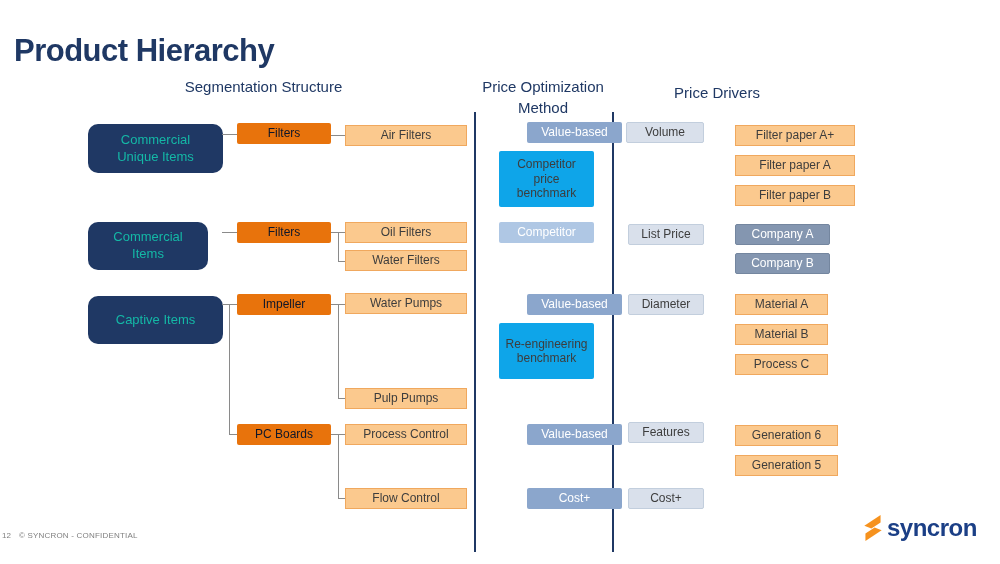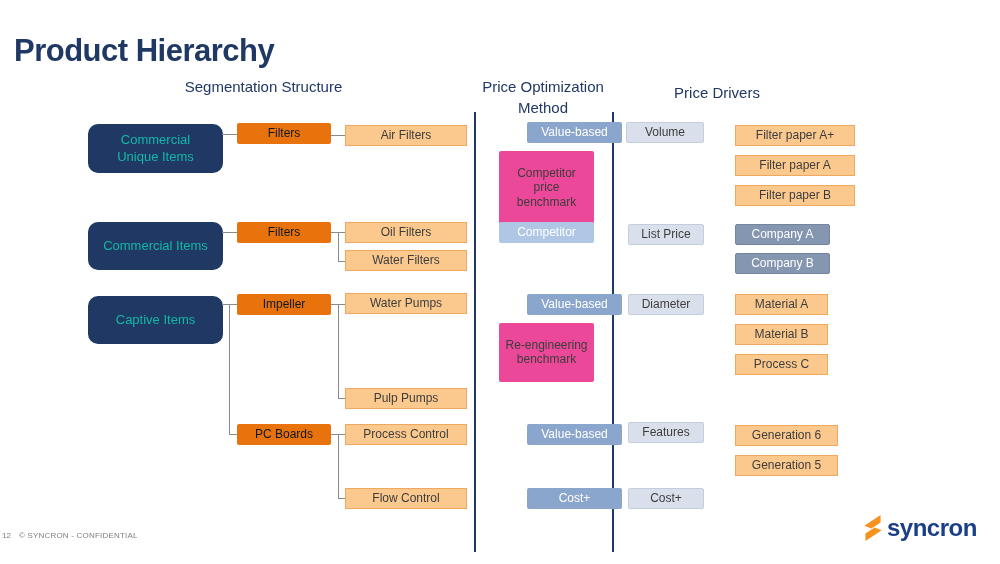--- a/index.html
+++ b/index.html
@@ -12,21 +12,21 @@
   .col-header { position:absolute; font-size:15px; color:#1F3864; text-align:center; line-height:1.4; }
 
   .box { position:absolute; display:flex; align-items:center; justify-content:center;
          text-align:center; font-size:12px; line-height:1.2; }
 
   .navy-box   { background:#1F3864; color:#14b8a6; border-radius:10px; font-size:13px; line-height:1.3; }
   .orange-box { background:#E8730C; color:#0f172a; border-radius:2px; }
   .leaf-box   { background:#FBC98E; color:#3d3d3d; border:1px solid #F0A85E; border-radius:0; }
   .steel-box  { background:#8BA6CC; color:#ffffff; border-radius:2px;margin-left:28px; }
   .medblue-box{ background:#AFC7E4; color:#ffffff; border-radius:2px; }
-  .lightpanel { background:#ec4899; color:#3d3d3d; border-radius:2px; padding:15px 4px; }
+  .lightpanel { background:#0ea5e9; color:#3d3d3d; border-radius:2px; padding:6px 4px; }
   .driver-box { background:#D9E0EB; color:#3d3d3d; border:1px solid #C2CEDD; border-radius:2px; }
   .gray-box   { background:#8496B0; color:#ffffff; border:1px solid #74869F; border-radius:2px; }
 
   .hline { position:absolute; height:1px; background:#8a8a8a; }
   .vline { position:absolute; width:1px; background:#8a8a8a; }
   .divider { position:absolute; width:2px; background:#1F3864; }
 
   .footer { position:absolute; left:2px; top:531px; font-size:8px; color:#808080; }
   .footer .conf { margin-left:8px; letter-spacing:0.2px; }
 
@@ -41,21 +41,21 @@
   <div class="title">Product Hierarchy</div>
 
   <div class="col-header" style="left:141px; top:76px; width:245px;">Segmentation Structure</div>
   <div class="col-header" style="left:458px; top:76px; width:170px;">Price Optimization Method</div>
   <div class="col-header" style="left:642px; top:82px; width:150px;">Price Drivers</div>
 
   <div class="divider" style="left:474px; top:112px; height:440px;"></div>
   <div class="divider" style="left:612px; top:112px; height:440px;"></div>
 
   <div class="box navy-box" style="left:88px; top:124px; width:135px; height:49px; padding:0 14px;">Commercial Unique Items</div>
-  <div class="box navy-box" style="left:88px; top:222px; width:135px; height:48px; padding:8px 14px;">Commercial Items</div>
+  <div class="box navy-box" style="left:88px; top:222px; width:120px; height:48px; padding:8px 14px;">Commercial Items</div>
   <div class="box navy-box" style="left:88px; top:296px; width:135px; height:48px; padding:0 18px;">Captive Items</div>
 
   <div class="box orange-box" style="left:237px; top:123px; width:94px; height:21px;">Filters</div>
   <div class="box orange-box" style="left:237px; top:222px; width:94px; height:21px;">Filters</div>
   <div class="box orange-box" style="left:237px; top:294px; width:94px; height:21px;">Impeller</div>
   <div class="box orange-box" style="left:237px; top:424px; width:94px; height:21px;">PC Boards</div>
 
   <div class="box leaf-box" style="left:345px; top:125px; width:122px; height:21px;">Air Filters</div>
   <div class="box leaf-box" style="left:345px; top:222px; width:122px; height:21px;">Oil Filters</div>
   <div class="box leaf-box" style="left:345px; top:250px; width:122px; height:21px;">Water Filters</div>

